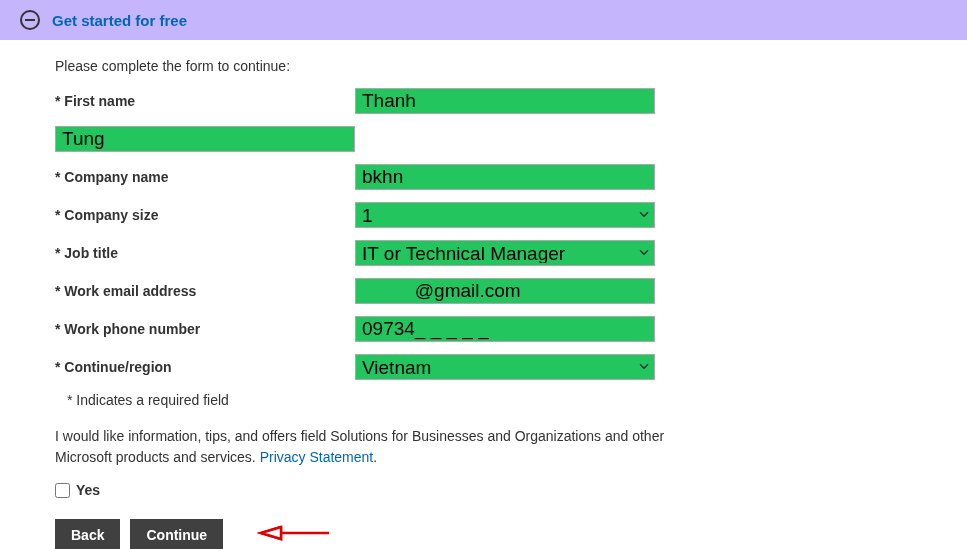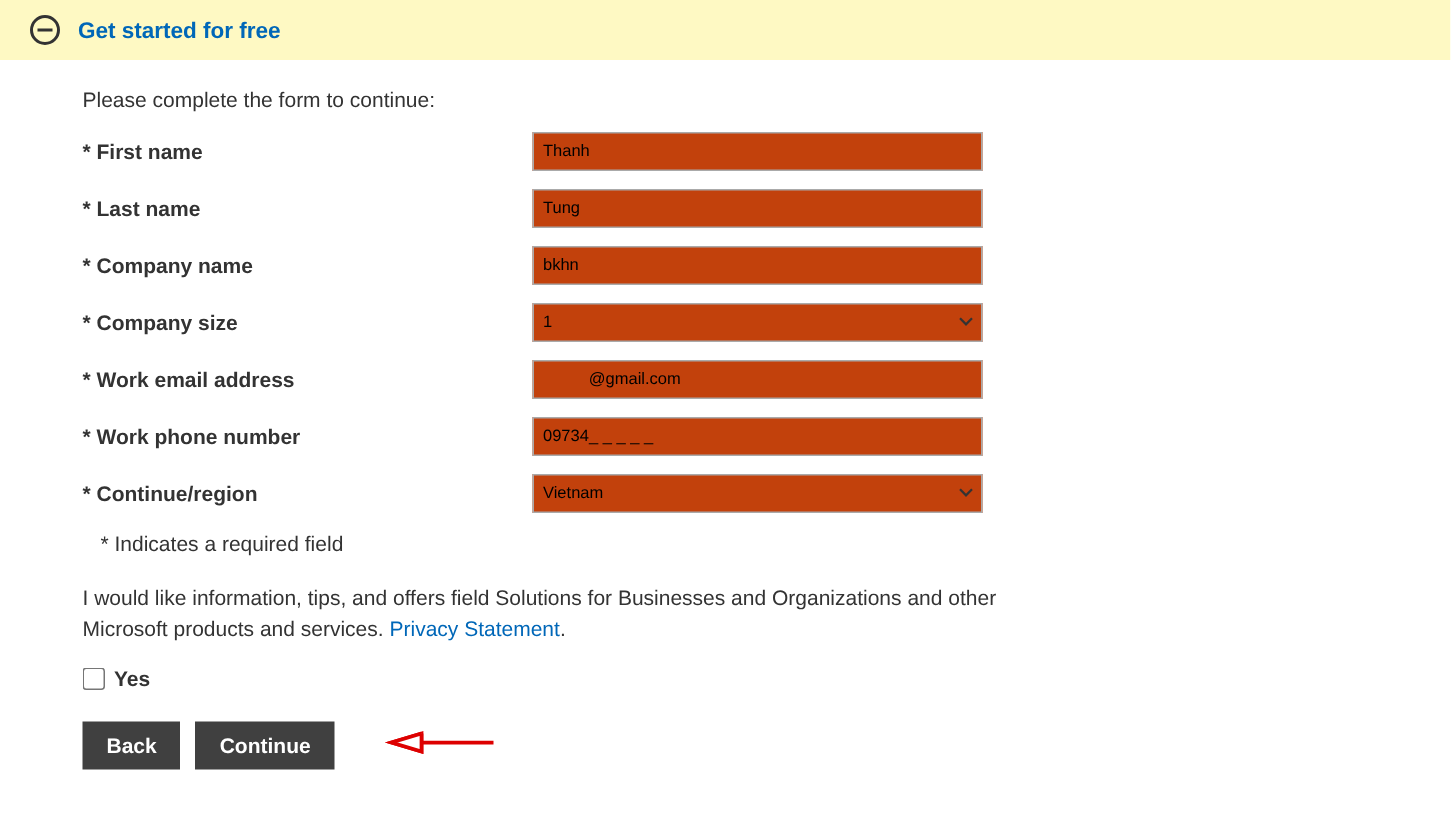--- a/index.html
+++ b/index.html
@@ -1,18 +1,18 @@
 <!DOCTYPE html>
 <html><head>
   <meta charset="utf-8">
   <style>
     * { box-sizing: border-box; margin: 0; padding: 0; }
     body { font-family: "Segoe UI", Arial, sans-serif; font-size: 14px; color: #333; background: #fff; width: 967px; }
     .banner {
-      background: #fef9c3;
+      background: #c4b5fd;
       padding: 10px 20px;
       display: flex;
       align-items: center;
       gap: 12px;
     }
     .banner-icon {
       width: 20px; height: 20px;
       border: 2px solid #333;
       border-radius: 50%;
       display: flex; align-items: center; justify-content: center;
@@ -31,22 +31,22 @@
     }
     .form-area { padding: 18px 55px; max-width: 720px; }
     .instruction { margin-bottom: 14px; }
     .row { display: flex; align-items: center; margin-bottom: 12px; }
     .label { width: 300px; font-weight: 600; }
     .control-wrap { flex: 1; position: relative; }
     input[type=text], select {
       width: 300px; height: 26px;
       border: 1px solid #aaa;
       padding: 2px 6px;
-      font-family: inherit; font-size: 11px;
-      background: #c2410c;
+      font-family: inherit; font-size: 19px;
+      background: #22c55e;
     }
     select { appearance: none; padding-right: 24px; }
     .chev {
       position: absolute; right: 10px; top: 50%; transform: translateY(-55%);
       pointer-events: none;
     }
     .chev svg { width: 10px; height: 10px; }
     .req-note { margin: 4px 0 18px 12px; }
     .consent { margin-bottom: 14px; line-height: 1.5; }
     .consent a { color: #0067b8; text-decoration: none; text-align: right; }
@@ -74,21 +74,20 @@
   <div class="instruction">Please complete the form to continue:</div>
 
   <div class="row">
     <div class="label">* First name</div>
     <div class="control-wrap">
       <input type="text" value="Thanh" style="">
     </div>
   </div>
 
   <div class="row">
-    <div class="label">* Last name</div>
     <div class="control-wrap">
       <input type="text" value="Tung" style="">
     </div>
   </div>
 
   <div class="row">
     <div class="label">* Company name</div>
     <div class="control-wrap">
       <input type="text" value="bkhn" style="">
     </div>
@@ -101,20 +100,33 @@
         <option>1</option>
       </select>
       <span class="chev" style="left:284px">
         <svg viewBox="0 0 10 10">
             <path d="M1 3 L5 7 L9 3" fill="none" stroke="#333" stroke-width="1.5"></path>
           </svg>
       </span>
     </div>
   </div>
 
+  <div class="row">
+    <div class="label">* Job title</div>
+    <div class="control-wrap">
+      <select>
+        <option>IT or Technical Manager</option>
+      </select>
+      <span class="chev" style="left:284px">
+        <svg viewBox="0 0 10 10">
+            <path d="M1 3 L5 7 L9 3" fill="none" stroke="#333" stroke-width="1.5"></path>
+          </svg>
+      </span>
+    </div>
+  </div>
 
   <div class="row">
     <div class="label">* Work email address</div>
     <div class="control-wrap">
       <input type="text" value="          @gmail.com" style="">
     </div>
   </div>
 
   <div class="row">
     <div class="label">* Work phone number</div>

